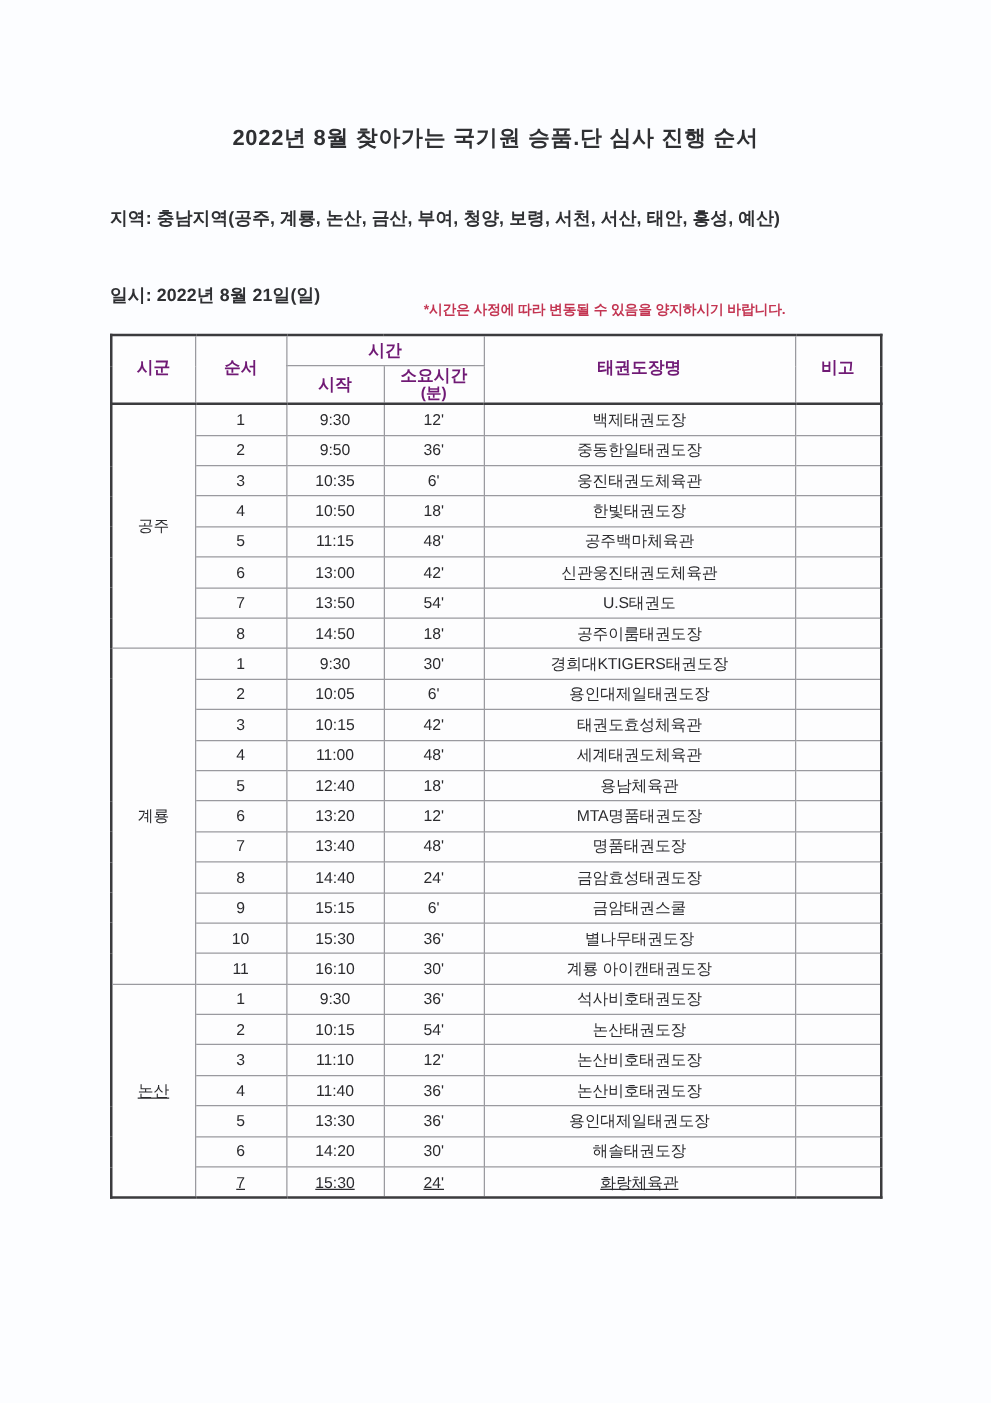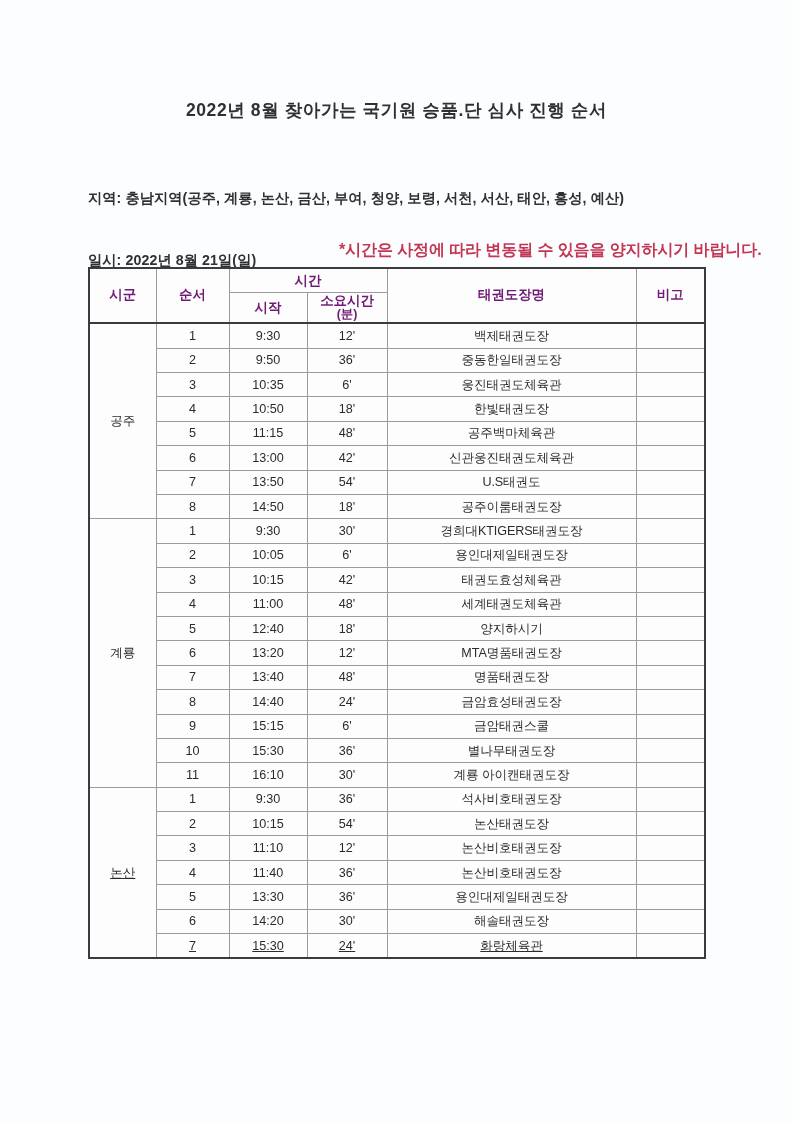--- a/index.html
+++ b/index.html
@@ -35,30 +35,29 @@
     color: #2f3033;
   }
   .meta-line {
     position: absolute;
     left: 88px;
     font-size: 14.2px;
     font-weight: bold;
     letter-spacing: 0.1px;
     color: #2f3033;
     white-space: nowrap;
-    margin-top: 24px;
   }
   .meta-region { top: 165px; }
   .meta-date   { top: 227px; }
 
   .notice {
     position: absolute;
     left: 339px;
     top: 240px;
-    font-size: 16px;
+    font-size: 11px;
     font-weight: bold;
     color: #c33552;
     white-space: nowrap;
     letter-spacing: -0.1px;
   }
 
   
   .sched-wrap {
     position: absolute;
     left: 88px;
@@ -238,21 +237,21 @@
             <td class="">4</td>
             <td class="">11:00</td>
             <td class="">48'</td>
             <td class="dojang-cell">세계태권도체육관</td>
             <td class="note-cell frame-right"></td>
           </tr>
           <tr>
             <td class="">5</td>
             <td class="">12:40</td>
             <td class="">18'</td>
-            <td class="dojang-cell">양지하시기</td>
+            <td class="dojang-cell">용남체육관</td>
             <td class="note-cell frame-right"></td>
           </tr>
           <tr>
             <td class="">6</td>
             <td class="">13:20</td>
             <td class="">12'</td>
             <td class="dojang-cell">MTA명품태권도장</td>
             <td class="note-cell frame-right"></td>
           </tr>
           <tr>

